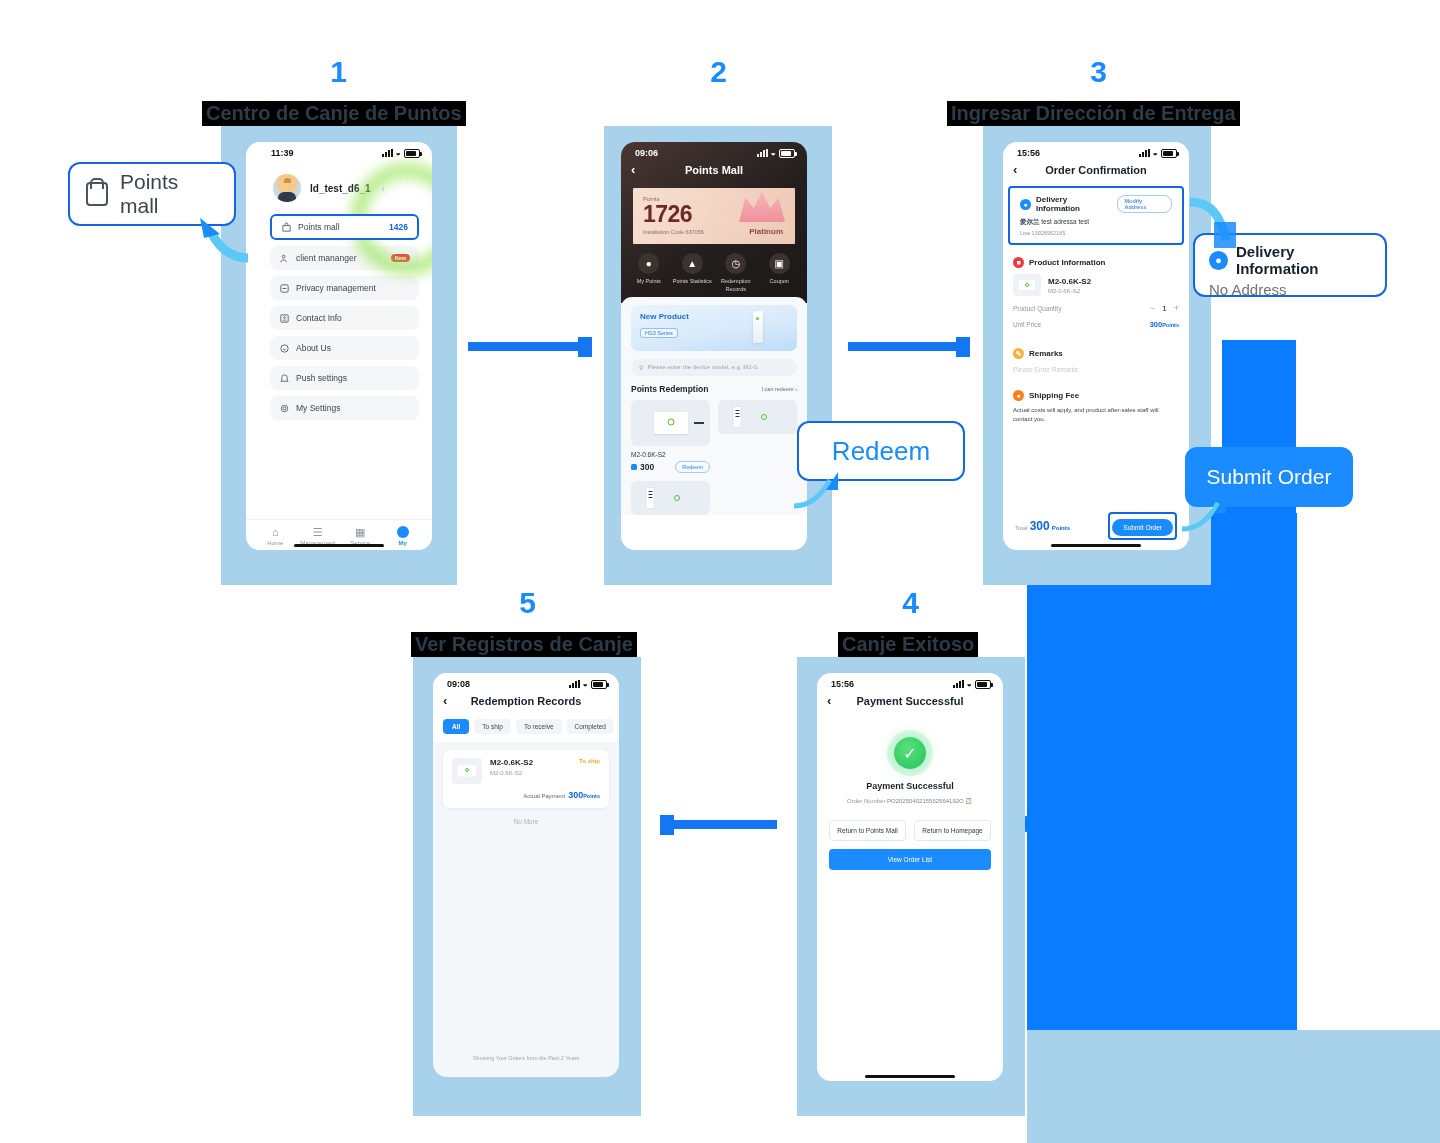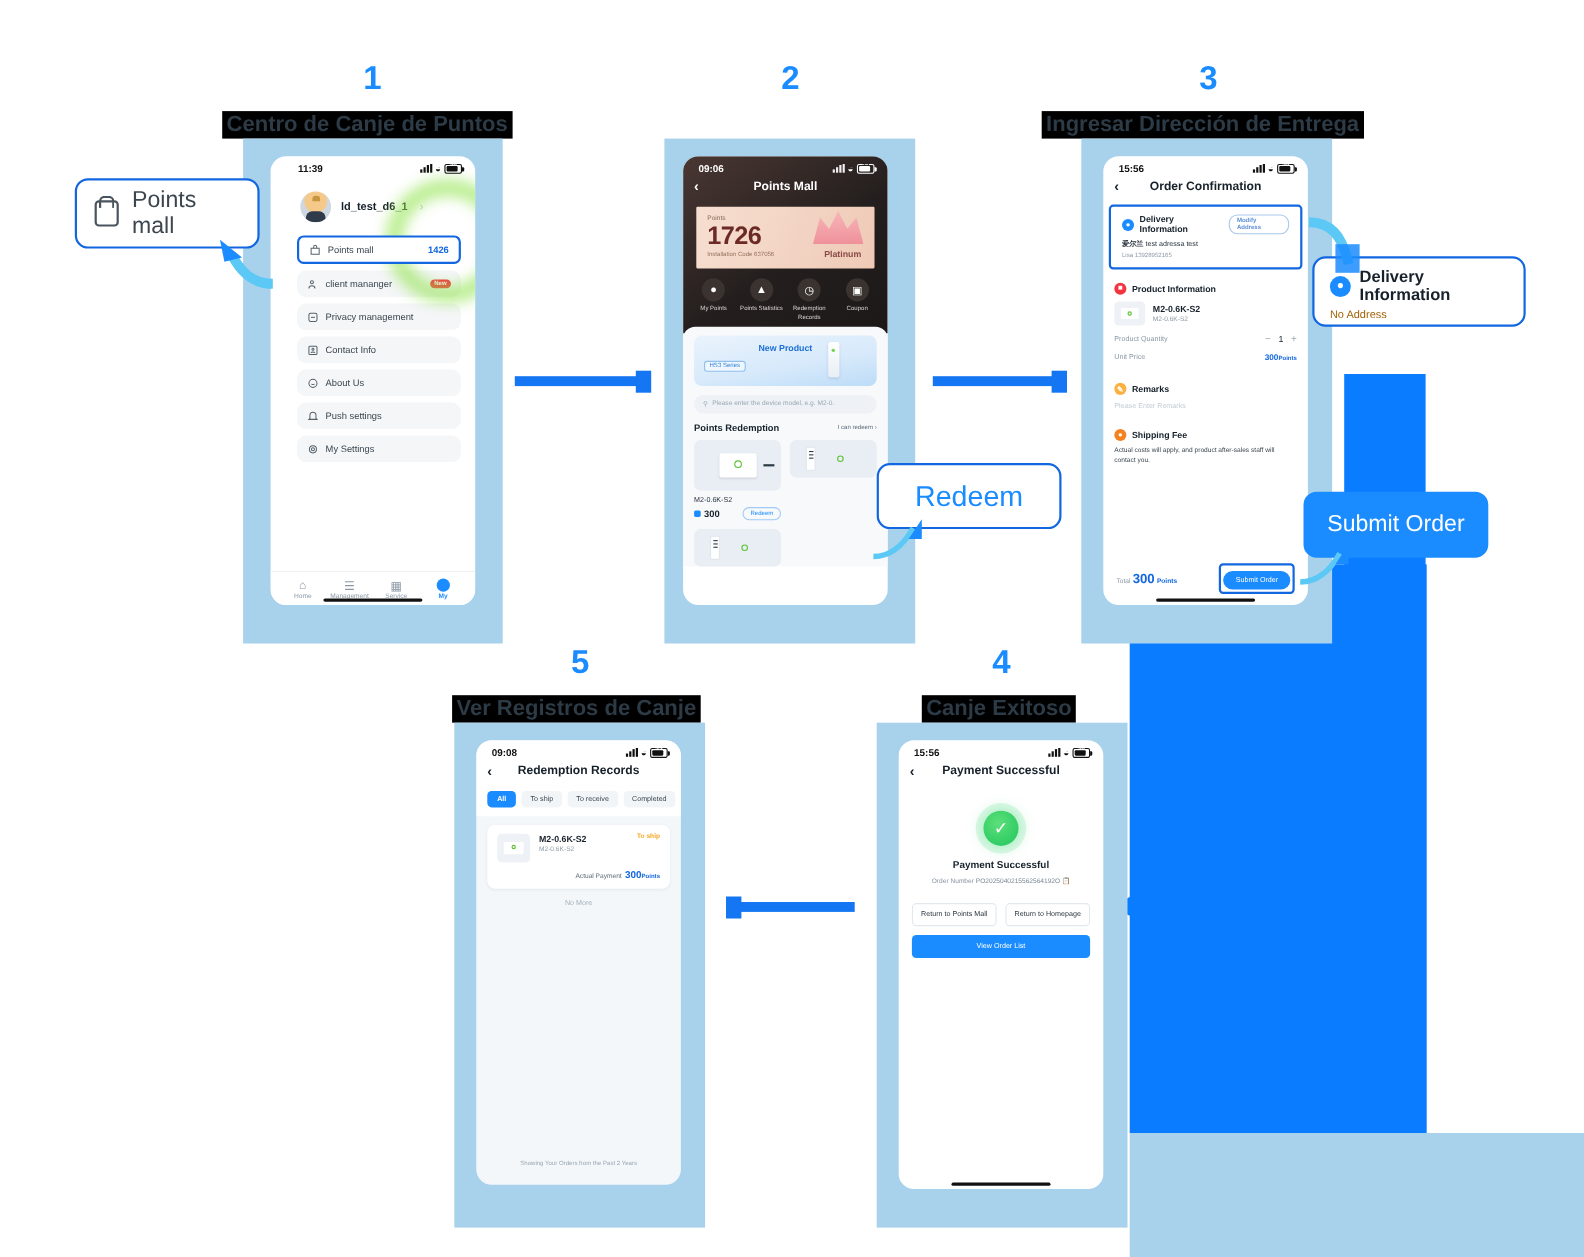--- a/index.html
+++ b/index.html
@@ -110,21 +110,21 @@
   .quick { display:flex; justify-content:space-around; padding: 9px 6px 2px; }
   .quick .qi { text-align:center; width:48px; }
   .quick .qc { width:21px; height:21px; border-radius:50%; background:#3a3330;
     margin:0 auto 4px; display:flex; align-items:center; justify-content:center;
     font-size:10px; color:#fff; }
   .quick .ql { font-size:5.5px; color:#ddd5d1; line-height:1.35; }
   .sheet { background:#f7f9fb; border-radius:11px 11px 0 0; margin-top:-6px; padding: 8px 10px 0;
            position:relative; }
   .promo { border-radius:7px; height:46px; position:relative; overflow:hidden;
     background: linear-gradient(170deg,#eaf3fc 0%,#d6e9fb 60%,#bcdcf7 100%); padding:7px 9px;}
-  .promo .t { font-size:8px; font-weight:800; color:#1b6fd4;text-align:center;}
+  .promo .t { font-size:8px; font-weight:800; color:#1b6fd4;}
   .promo .s { display:inline-block; margin-top:3px; font-size:5.5px; color:#2a7fd8;
     border:1px solid #8fc0ee; border-radius:3px; padding:1px 4px; background:rgba(255,255,255,.55);}
   .promo .dev { position:absolute; right:34px; top:6px; width:10px; height:32px;
     background:linear-gradient(#fff,#e8eef4); border-radius:2px; box-shadow:0 1px 3px rgba(0,0,0,.12);}
   .promo .dev::after{content:"";position:absolute;left:3px;top:6px;width:3px;height:3px;border-radius:50%;background:#6fd34a;}
   .searchbox { margin-top:8px; background:#eef2f6; border-radius:11px; height:17px;
     display:flex; align-items:center; padding:0 8px; gap:4px; font-size:6px; color:#9aa7b2;}
   .sectrow { display:flex; align-items:center; justify-content:space-between; margin-top:8px;}
   .sectrow .st { font-size:8.5px; font-weight:800; color:#17212b;}
   .sectrow .sa { font-size:5.5px; color:#5b6b78;}
@@ -225,21 +225,21 @@
   .callout { position:absolute; border:2.5px solid #1266e0; border-radius:12px;
     background:#fff; display:flex; align-items:center; padding: 0 16px; gap:12px; }
   .callout .ct { font-size:21px; color:#3c4650; }
   .callout.blue { background:#1a8cff; border-color:#1a8cff; }
   .callout.blue .ct { color:#fff; }
   .callout.accent .ct { color:#1a8cff; }
   .co-stack { position:absolute; border:2.5px solid #1266e0; border-radius:12px;
     background:#fff; padding: 8px 14px; }
   .co-stack .r1 { display:flex; align-items:center; gap:8px; font-size:15px;
     font-weight:700; color:#17212b; }
-  .co-stack .r2 { font-size:10px; color:#a16207; margin-top:4px;}
+  .co-stack .r2 { font-size:15px; color:#737373; margin-top:4px;}
   .pin { width:19px; height:19px; border-radius:50%; background:#1a8cff;
     display:flex; align-items:center; justify-content:center; color:#fff; font-size:11px; flex:none;}
   .bag-ico { width:22px; height:24px; border:2px solid #4a545e; border-radius:4px; position:relative; flex:none;}
   .bag-ico::after{content:"";position:absolute;left:50%;top:-6px;transform:translateX(-50%);
     width:10px;height:9px;border:2px solid #4a545e;border-bottom:none;border-radius:5px 5px 0 0;}
   .conn { position:absolute; }
 </style>
 </head>
 <body>
 

